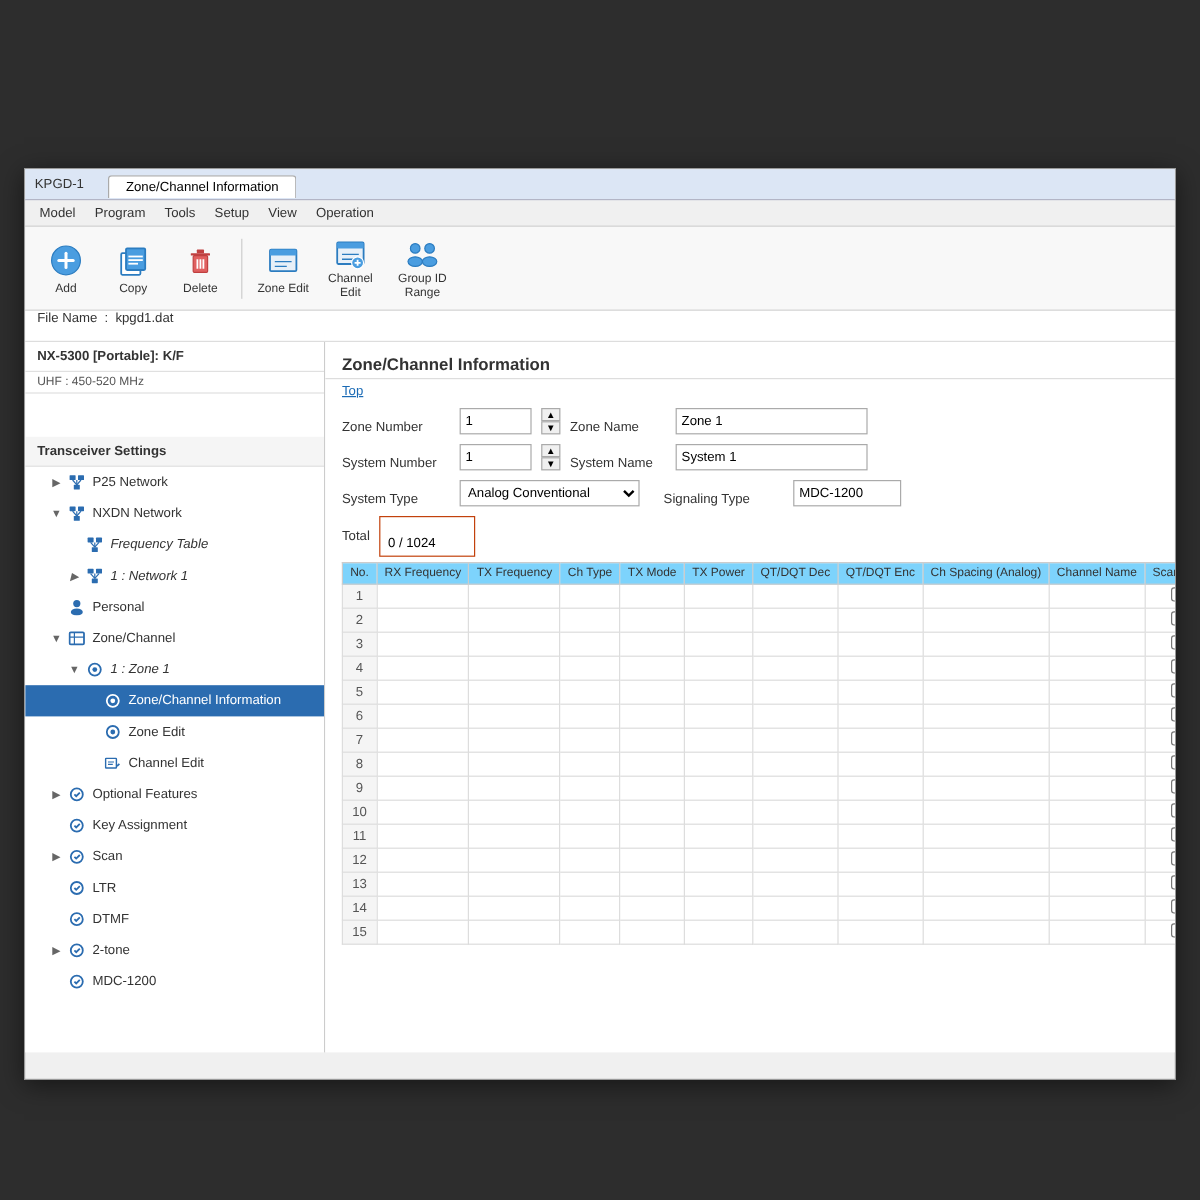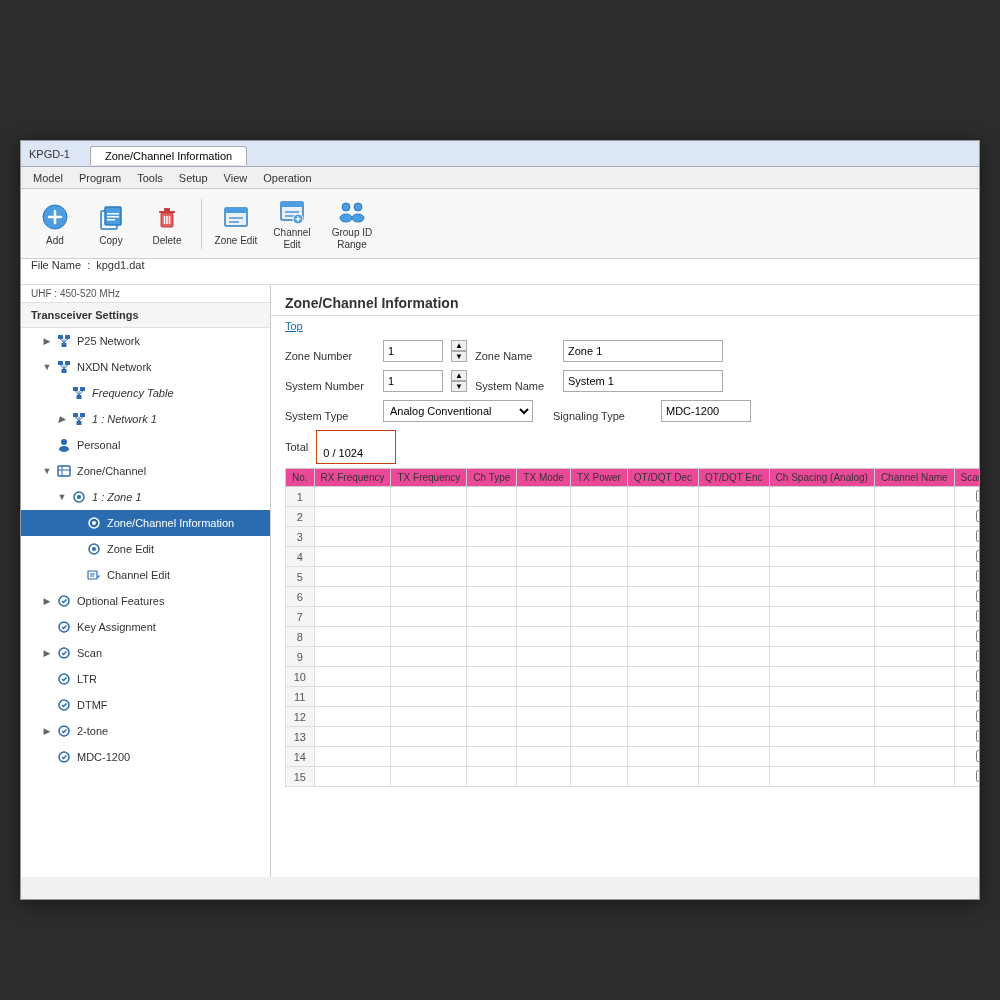--- a/index.html
+++ b/index.html
@@ -15,21 +15,21 @@
     .toolbar { background: #f8f8f8; border-bottom: 1px solid #ccc; height: 70px; display: flex; align-items: center; padding: 4px 8px; gap: 4px; }
     .toolbar-btn { display: flex; flex-direction: column; align-items: center; justify-content: center; width: 52px; height: 60px; cursor: pointer; border: 1px solid transparent; border-radius: 3px; padding: 4px 2px; color: #333; }
     .toolbar-btn-icon { width: 32px; height: 32px; display: flex; align-items: center; justify-content: center; font-size: 20px; color: #1a6ab5; }
     .toolbar-btn-label { font-size: 10px; text-align: center; color: #333; margin-top: 2px; line-height: 1.2; }
     .toolbar-sep { width: 1px; background: #ccc; height: 50px; margin: 0 4px; }
     .file-info-bar { background: #fff; border-bottom: 1px solid #ddd; height: 26px; display: flex; padding: 0 10px; font-size: 11px; color: #333; }
     .main-content { display: flex; height: calc(100% - 26px - 22px - 22px - 70px - 26px); }
     .sidebar { width: 250px; background: #fff; border-right: 1px solid #ccc; overflow-y: auto; flex-shrink: 0; }
     .sidebar-device { padding: 6px 10px; font-size: 11px; font-weight: bold; color: #333; border-bottom: 1px solid #e0e0e0; }
     .sidebar-freq { padding: 3px 10px; font-size: 10px; color: #555; border-bottom: 1px solid #e0e0e0; }
-    .sidebar-section-header { padding: 6px 10px; font-size: 11px; font-weight: bold; color: #333; background: #f5f5f5; border-bottom: 1px solid #e0e0e0; }
+    .sidebar-section-header { padding: 6px 10px; font-size: 11px; font-weight: bold; color: #333; background: #f5f5f5; border-bottom: 1px solid #e0e0e0; margin-top: 36px; }
     .sidebar-item { display: flex; align-items: center; padding: 4px 8px; cursor: pointer; font-size: 11px; color: #333; }
     .sidebar-item.selected { background: #2b6cb0; color: #fff; }
     .sidebar-item.selected .sidebar-icon { color: #fff; }
     .sidebar-indent1 { padding-left: 20px; }
     .sidebar-indent2 { padding-left: 35px; font-style: italic; }
     .sidebar-indent3 { padding-left: 50px; }
     .sidebar-icon { width: 18px; height: 18px; display: inline-flex; align-items: center; justify-content: center; margin-right: 4px; font-size: 12px; color: #2b6cb0; flex-shrink: 0; }
     .expand-arrow { width: 12px; height: 12px; display: inline-flex; align-items: center; justify-content: center; font-size: 9px; color: #666; margin-right: 2px; flex-shrink: 0; }
     .content-panel { flex: 1; background: #fff; overflow: auto; display: flex; flex-direction: column; }
     .content-title { font-size: 14px; font-weight: bold; color: #333; padding: 10px 14px 4px; border-bottom: 1px solid #ddd; }
@@ -39,21 +39,21 @@
     .form-input { border: 1px solid #aaa; height: 22px; padding: 2px 4px; font-size: 11px; background: #fff; min-width: 60px; }
     .form-input-wide { border: 1px solid #aaa; height: 22px; padding: 2px 4px; font-size: 11px; background: #fff; width: 160px; }
     .spin-btn { display: flex; flex-direction: column; }
     .spin-btn button { width: 16px; height: 11px; font-size: 8px; border: 1px solid #aaa; background: #f0f0f0; cursor: pointer; padding: 0; display: flex; align-items: center; justify-content: center; line-height: 1; }
     .form-select { border: 1px solid #aaa; height: 22px; font-size: 11px; background: #fff; padding: 0 2px; }
     .total-bar { padding: 4px 14px; display: flex; align-items: center; gap: 8px; }
     .total-label { font-size: 11px; color: #333; }
     .total-value { border: 1px solid #c2410c; height: 22px; padding: 16px 6px; font-size: 11px; background: #fff; min-width: 80px; }
     .table-container { flex: 1; overflow: auto; padding: 0 14px 10px; }
     table { width: 100%; border-collapse: collapse; font-size: 11px; }
-    th { background: #ec4899; border: 1px solid #ccc; padding: 3px 6px; font-weight: normal; color: #333; white-space: nowrap; font-size: 10px; }
+    th { background: #7dd3fc; border: 1px solid #ccc; padding: 3px 6px; font-weight: normal; color: #333; white-space: nowrap; font-size: 10px; }
     td { border: 1px solid #ddd; padding: 2px 4px; text-align: center; height: 20px; color: #333; background: #fff; }
     td:first-child { background: #f5f5f5; font-weight: normal; color: #555; width: 30px; }
     .checkbox-cell { text-align: center; }
     input[type="checkbox"] { width: 12px; height: 12px; }
   </style>
 </head>
 <body>
 
 <div class="app-window">
 
@@ -156,20 +156,21 @@
 
   <div class="file-info-bar">
     <span>File Name</span>
     <span style="margin: 0 6px;">:</span>
     <span>kpgd1.dat</span>
   </div>
 
   <div class="main-content">
 
     <div class="sidebar">
+      <div class="sidebar-device">NX-5300 [Portable]: K/F</div>
       <div class="sidebar-freq">UHF : 450-520 MHz</div>
       <div class="sidebar-section-header">Transceiver Settings</div>
 
       <div class="sidebar-item sidebar-indent1">
         <span class="expand-arrow">▶</span>
         <span class="sidebar-icon">
           <svg width="14" height="14" viewBox="0 0 14 14">
               <rect x="1" y="1" width="5" height="4" rx="0.5" fill="#2b6cb0"></rect>
               <rect x="8" y="1" width="5" height="4" rx="0.5" fill="#2b6cb0"></rect>
               <rect x="4.5" y="9" width="5" height="4" rx="0.5" fill="#2b6cb0"></rect>

